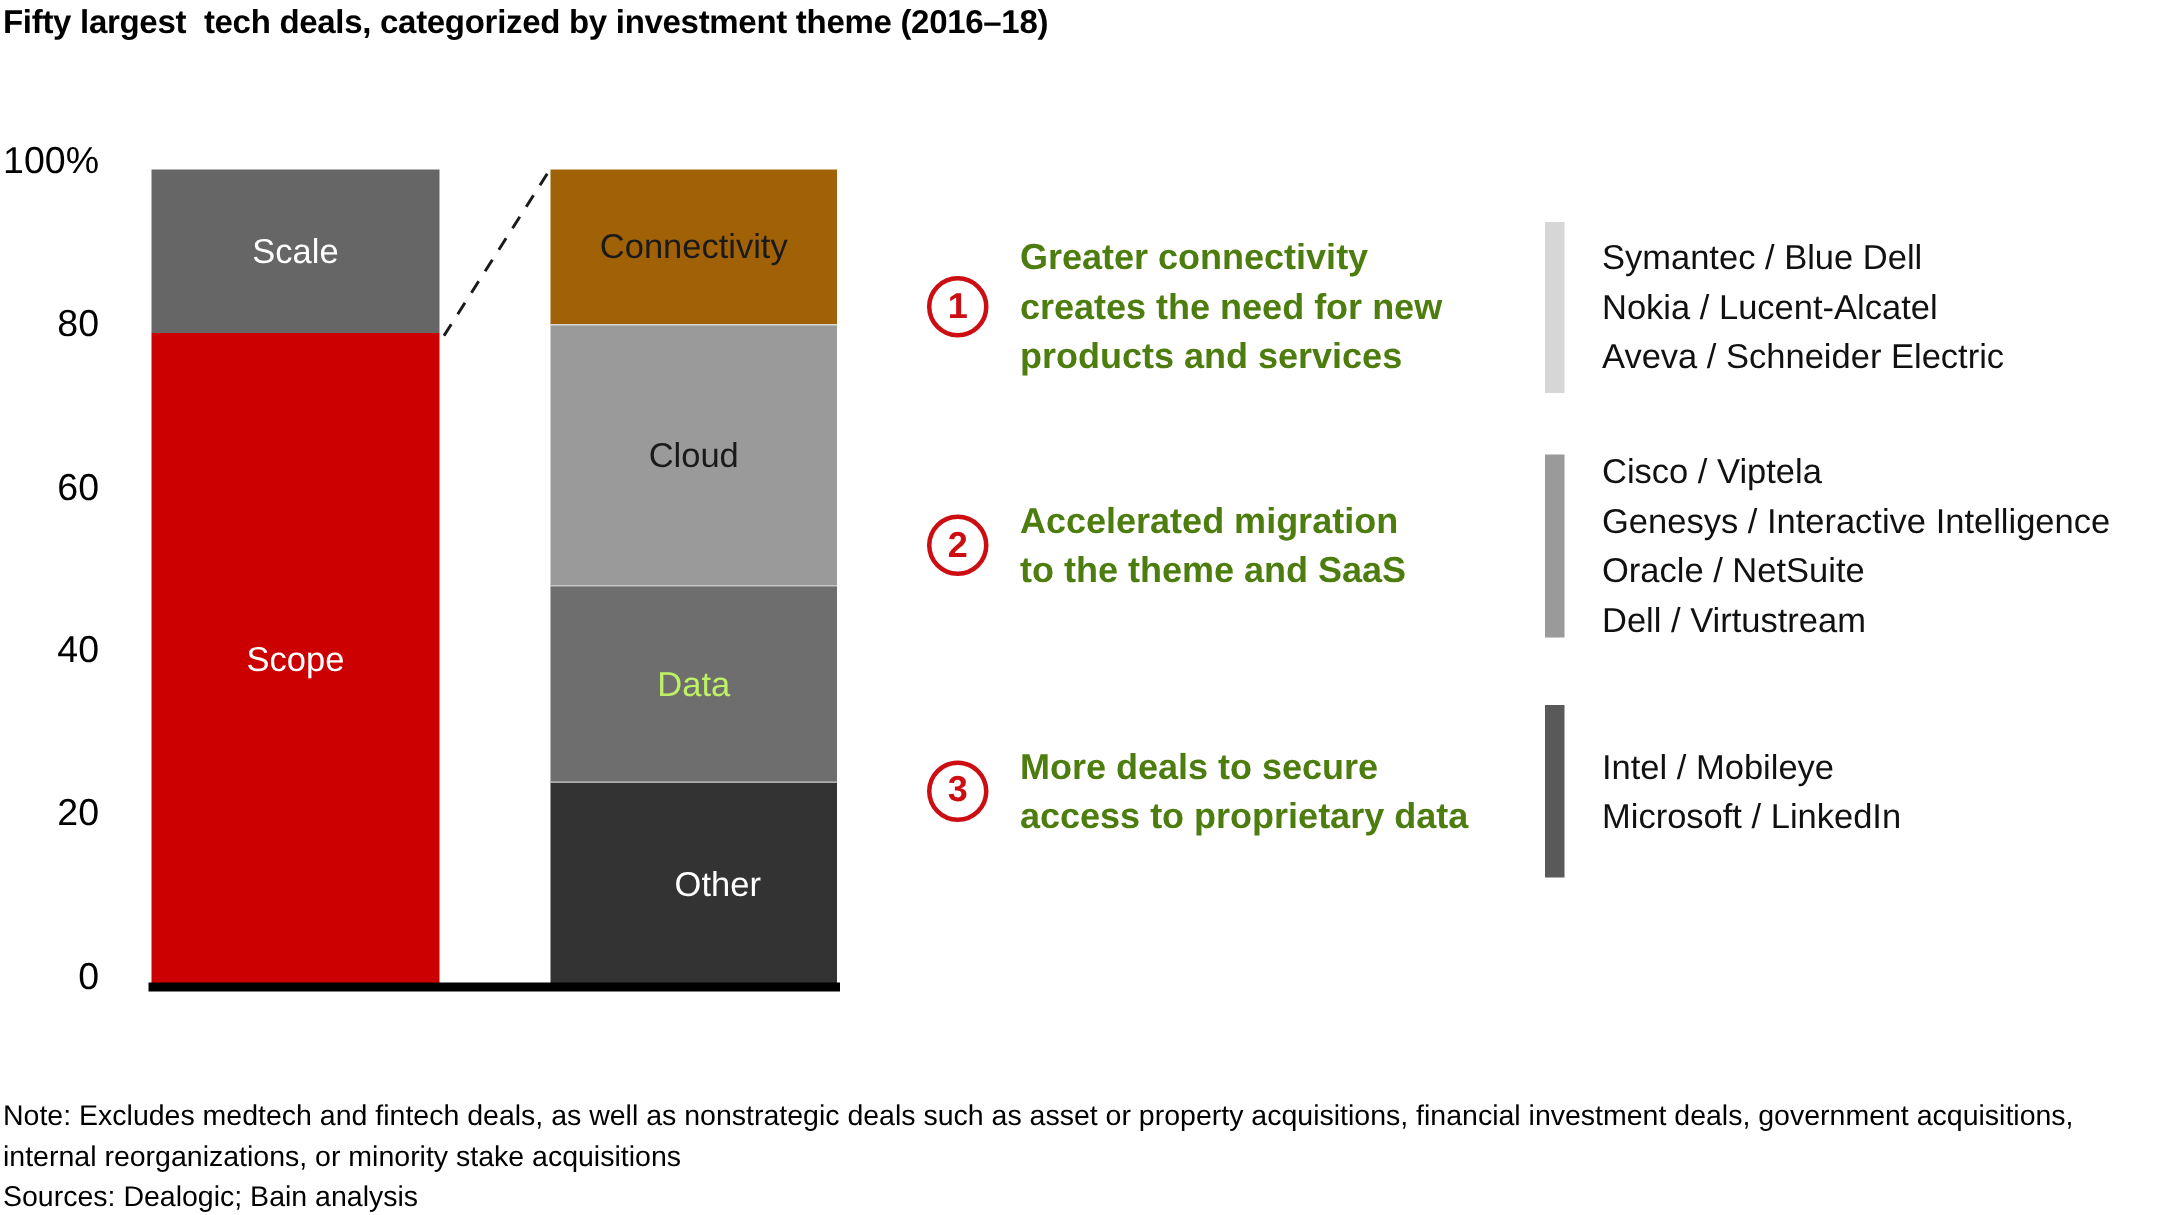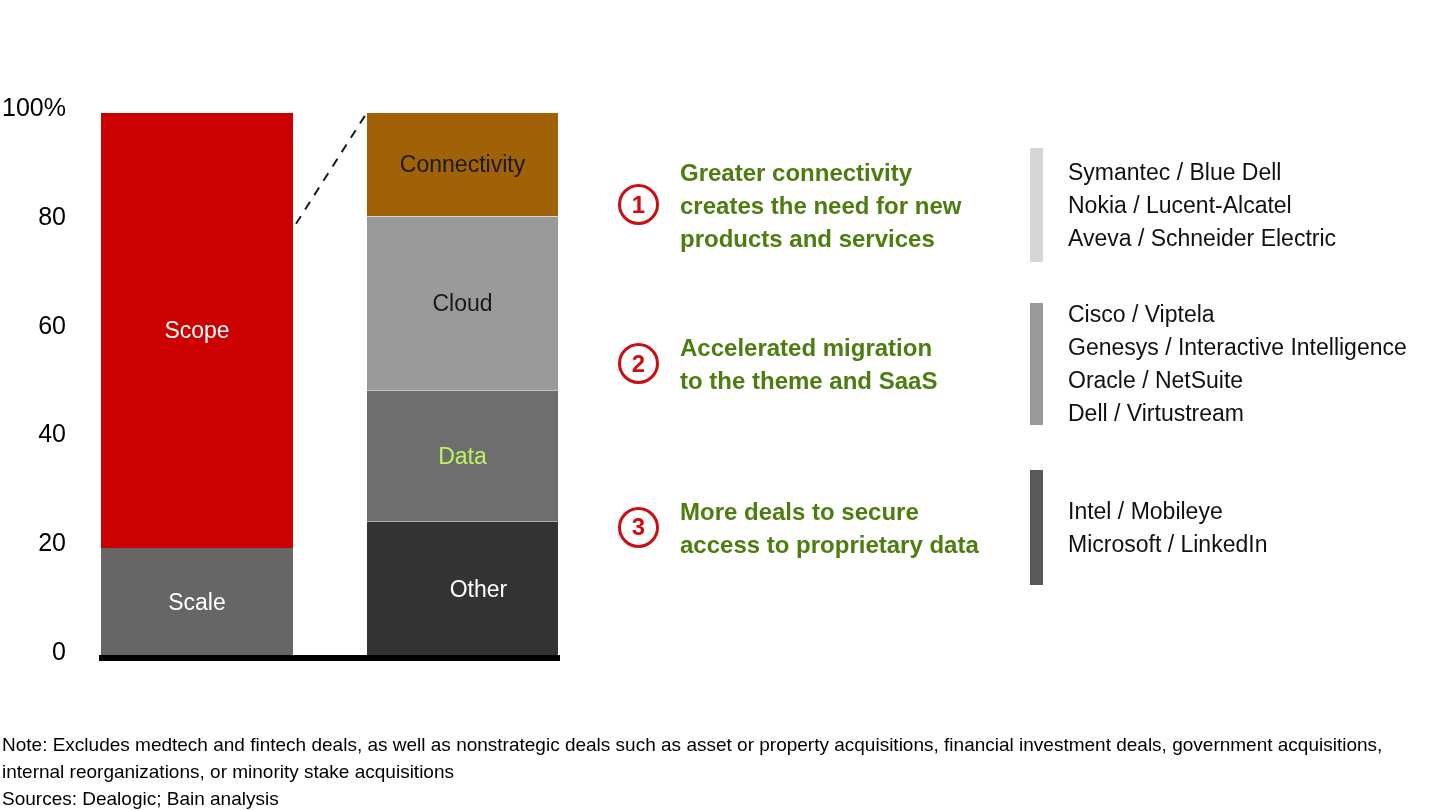--- a/index.html
+++ b/index.html
@@ -66,37 +66,38 @@
     position: absolute; left: 2px; top: 731px; width: 1438px;
     font-size: 19px; line-height: 27px; color: #000;
   }
   .footer div { white-space: nowrap; overflow: hidden; }
 </style>
 </head>
 <body>
 
 <div id="page">
 
+  <div class="title">Fifty largest  tech deals, categorized by investment theme (2016–18)</div>
 
   <div>
     <div id="y-axis">
         <div class="tick" style="left: 0px; top: 92px;">100%</div>
         <div class="tick" style="left: 0px; top: 200.8px;">80</div>
         <div class="tick" style="left: 0px; top: 309.6px;">60</div>
         <div class="tick" style="left: 0px; top: 418.4px;">40</div>
         <div class="tick" style="left: 0px; top: 527.2px;">20</div>
         <div class="tick" style="left: 0px; top: 636px;">0</div>
       </div>
     <div id="bars">
         <div class="bar" style="left: 101px; width: 192px;">
+          <div class="seg" style="height: 108.8px; background: rgb(102, 102, 102);">
+            <span style="color: rgb(255, 255, 255);">Scale</span>
+          </div>
           <div class="seg" style="height: 435.2px; background: rgb(204, 0, 0);">
             <span style="color: rgb(255, 255, 255);">Scope</span>
-          </div>
-          <div class="seg" style="height: 108.8px; background: rgb(102, 102, 102);">
-            <span style="color: rgb(255, 255, 255);">Scale</span>
           </div>
         </div>
         <div class="bar" style="left: 367px; width: 191px;">
           <div class="seg" style="height: 103.36px; background: #a16207;">
             <span style="color: rgb(26, 26, 26);">Connectivity</span>
           </div>
           <div class="seg" style="height: 174.08px; background: rgb(154, 154, 154); border-top: 1px solid rgba(255, 255, 255, 0.6);">
             <span style="color: rgb(26, 26, 26);">Cloud</span>
           </div>
           <div class="seg" style="height: 130.56px; background: rgb(110, 110, 110); border-top: 1px solid rgba(255, 255, 255, 0.6);">

